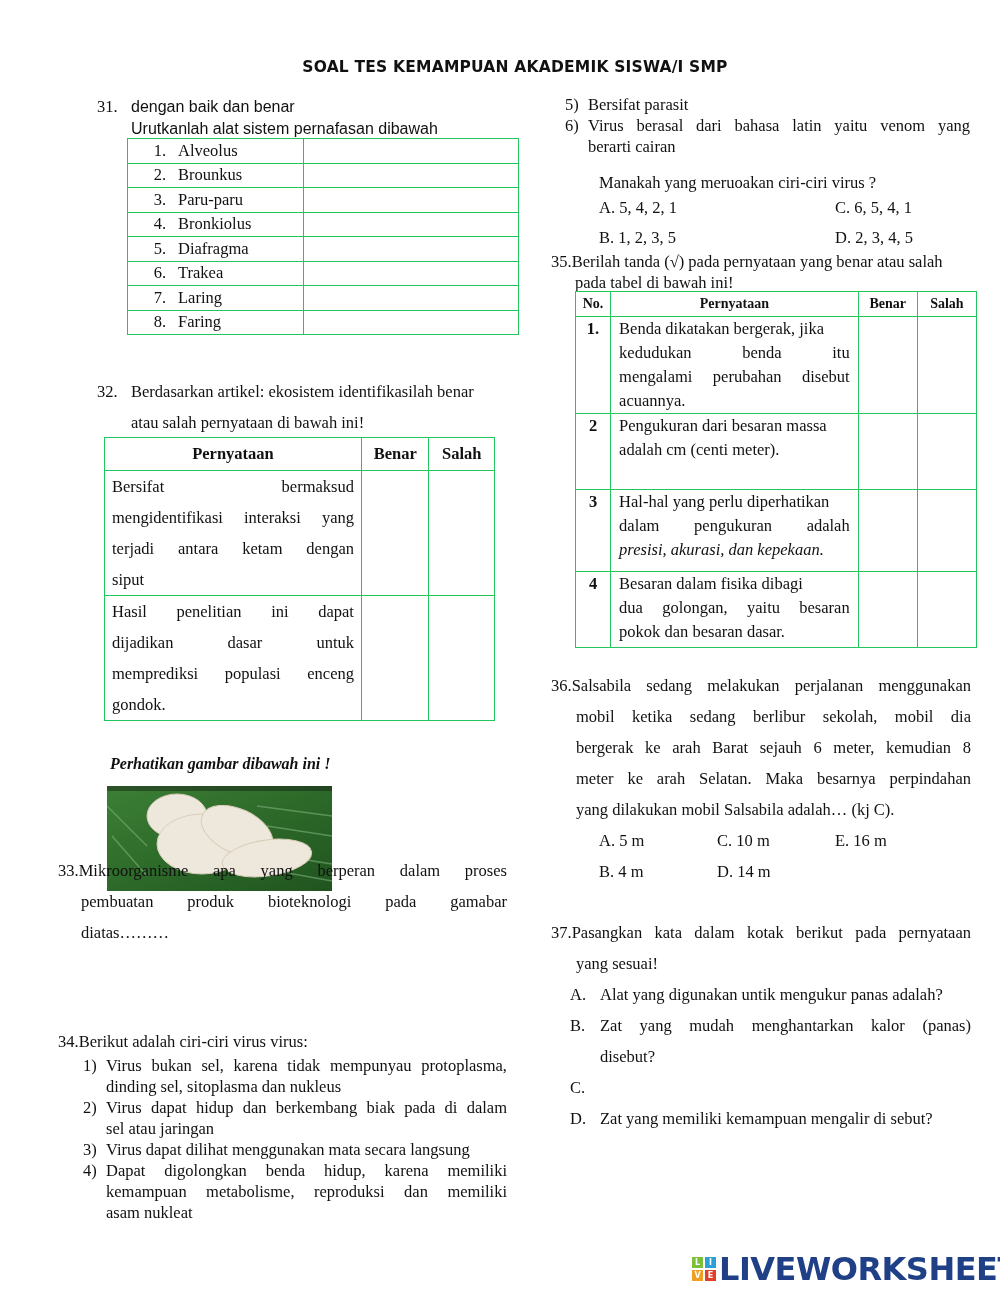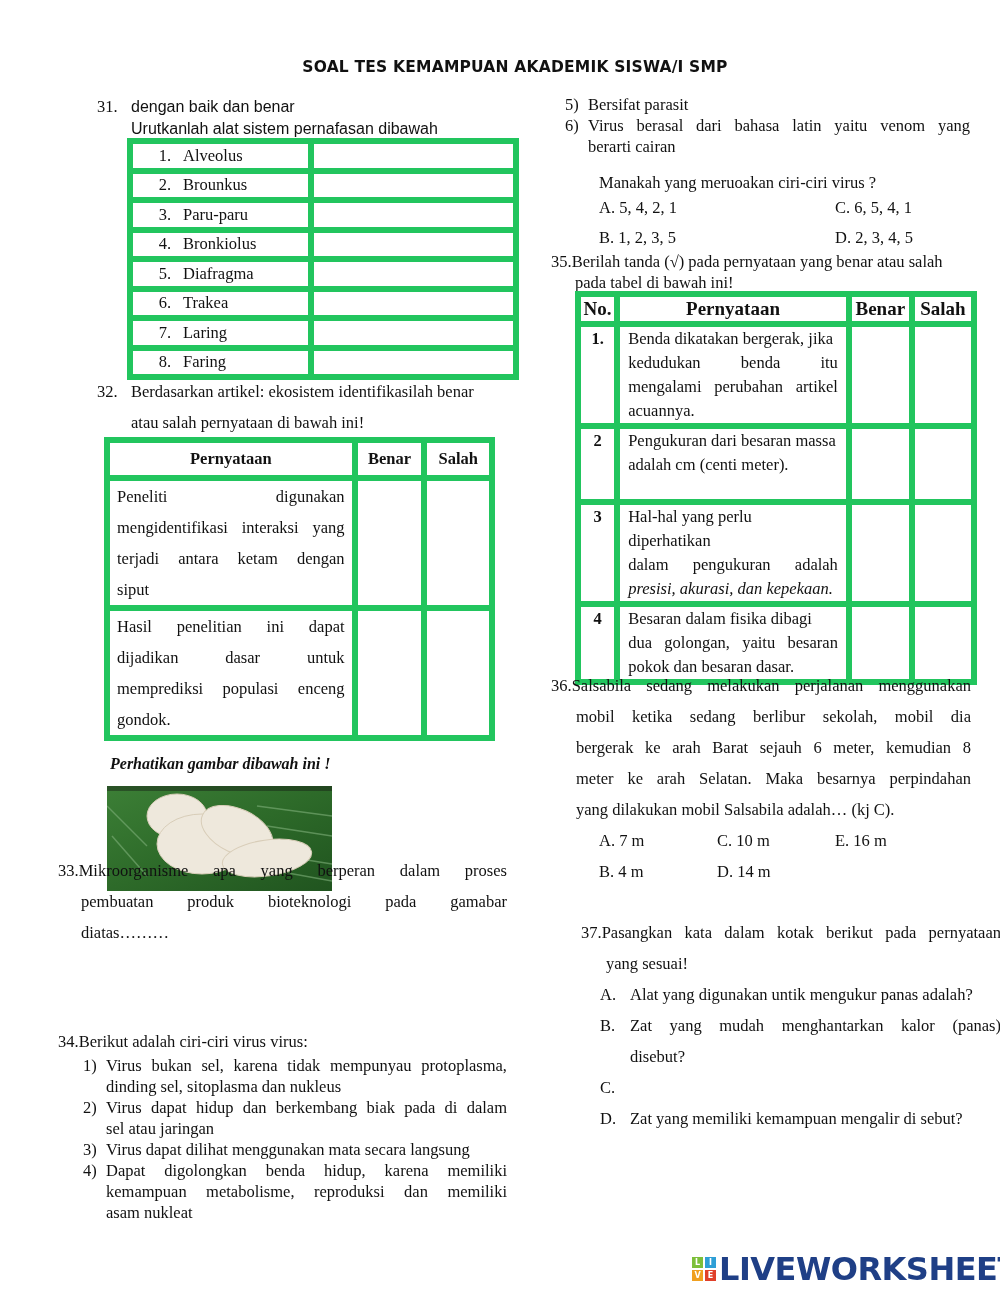--- a/index.html
+++ b/index.html
@@ -2,21 +2,21 @@
 <html><head>
 <meta charset="utf-8">
 <style>
   html, body { margin: 0; padding: 0; background: #ffffff; }
   body { width: 1000px; height: 1294px; position: relative; overflow: hidden;
          font-family: "Liberation Serif", serif; color: #111; font-size: 16.5px; }
   .abs { position: absolute; }
   .title { top: 58px; left: 0; width: 1030px; text-align: center;
            font-family: "DejaVu Sans", sans-serif; font-weight: bold; font-size: 15.5px; letter-spacing: 0.2px; }
   table { border-collapse: collapse; }
-  td, th { border: 6px solid #22c55e; padding: 0; }
+  td, th { border: 1px solid #22c55e; padding: 0; }
   .justify { text-align: justify; text-align-last: justify; }
 
   
   .q31 { top: 96px; left: 97px; width: 420px; font-size: 16.5px; line-height: 22px; }
   .q31 .num { position: absolute; left: 0; top: 0; font-family: "Liberation Serif", serif; }
   .q31 .stem { position: absolute; left: 34px; top: 0; font-family: "Liberation Sans", sans-serif; font-size: 16px; width: 380px; }
   .t31 { top: 138px; left: 127px; width: 392px; }
   .t31 td { height: 23.5px; font-size: 16.5px; }
   .t31 td.c1 { width: 175px; }
   .t31 td.c1 span.n { display: inline-block; width: 30px; text-align: right; margin-left: 8px; margin-right: 12px; }
@@ -32,24 +32,24 @@
 
   
   .q33 { top: 855px; left: 58px; width: 449px; line-height: 31px; }
   
   .q34 { top: 1031px; left: 58px; width: 449px; line-height: 21px; }
 
   
   .r1 { top: 94px; left: 565px; width: 405px; line-height: 21px; }
   .q35 { top: 251px; left: 551px; width: 432px; line-height: 21px; }
   .t35 { top: 291px; left: 575px; width: 402px; }
-  .t35 th { height: 24px; font-weight: bold; font-size: 19px; }
+  .t35 th { height: 24px; font-weight: bold; font-size: 14px; }
   .t35 td { vertical-align: top; line-height: 24px; }
   .q36 { top: 670px; left: 551px; width: 420px; line-height: 31px; }
-  .q37 { top: 917px; left: 581px; width: 420px; line-height: 31px; }
+  .q37 { top: 917px; left: 551px; width: 420px; line-height: 31px; }
 
   .logo { top: 1254px; left: 692px; height: 30px; display: flex; align-items: center; }
   .logo .word { font-family: "DejaVu Sans", sans-serif; font-weight: bold; font-size: 32px; color: #1f3f86; letter-spacing: -0.5px; }
   .logo .grid { display: grid; grid-template-columns: 11px 11px; grid-gap: 2px; margin-right: 3px; }
   .logo .grid span { width: 11px; height: 11px; font: bold 8px "DejaVu Sans", sans-serif; color: #fff; text-align: center; line-height: 11px; }
 </style>
 </head>
 <body>
 
 <div class="abs title">SOAL TES KEMAMPUAN AKADEMIK SISWA/I SMP</div>
@@ -106,21 +106,21 @@
   <thead>
     <tr>
       <th style="width:254px">Pernyataan</th>
       <th style="width:66px">Benar</th>
       <th style="width:64px">Salah</th>
     </tr>
   </thead>
   <tbody id="t32body">
       <tr>
         <td>
-          <div class="justify">Peneliti digunakan</div>
+          <div class="justify">Bersifat bermaksud</div>
           <div class="justify">mengidentifikasi interaksi yang</div>
           <div class="justify">terjadi antara ketam dengan</div>
           <div class="">siput</div>
         </td>
         <td></td>
         <td></td>
       </tr>
       <tr>
         <td>
           <div class="justify">Hasil penelitian ini dapat</div>
@@ -245,21 +245,21 @@
       <th style="width:58px">Benar</th>
       <th style="width:58px">Salah</th>
     </tr>
   </thead>
   <tbody id="t35body">
       <tr style="height:96px">
         <td style="text-align:center;font-weight:bold">1.</td>
         <td style="padding:0 8px 0 8px">
           <div class=""> Benda dikatakan bergerak, jika</div>
           <div class="justify">kedudukan benda itu</div>
-          <div class="justify">mengalami perubahan artikel</div>
+          <div class="justify">mengalami perubahan disebut</div>
           <div class="">acuannya.</div>
         </td>
         <td></td>
         <td></td>
       </tr>
       <tr style="height:76px">
         <td style="text-align:center;font-weight:bold">2</td>
         <td style="padding:0 8px 0 8px">
           <div class=""> Pengukuran dari besaran massa</div>
           <div class="">adalah cm (centi meter).</div>
@@ -295,21 +295,21 @@
       <div style="display: flex;">
         <span>36.</span>
         <span class="justify" style="flex:1">Salsabila sedang melakukan perjalanan menggunakan</span>
       </div>
       <div class="justify" style="padding-left: 25px;">mobil ketika sedang berlibur sekolah, mobil dia</div>
       <div class="justify" style="padding-left: 25px;">bergerak ke arah Barat sejauh 6 meter, kemudian 8</div>
       <div class="justify" style="padding-left: 25px;">meter ke arah Selatan. Maka besarnya perpindahan</div>
       <div style="padding-left: 25px;">yang dilakukan mobil Salsabila adalah… (kj C).</div>
     </div>
   <div style="display:flex; padding-left:48px">
-    <span style="width:118px">A.  7 m</span>
+    <span style="width:118px">A.  5 m</span>
     <span style="width:118px">C. 10 m</span>
     <span>E. 16 m</span>
   </div>
   <div style="display:flex; padding-left:48px">
     <span style="width:118px">B.  4 m</span>
     <span>D. 14 m</span>
   </div>
 </div>
 
 <div class="abs q37">

